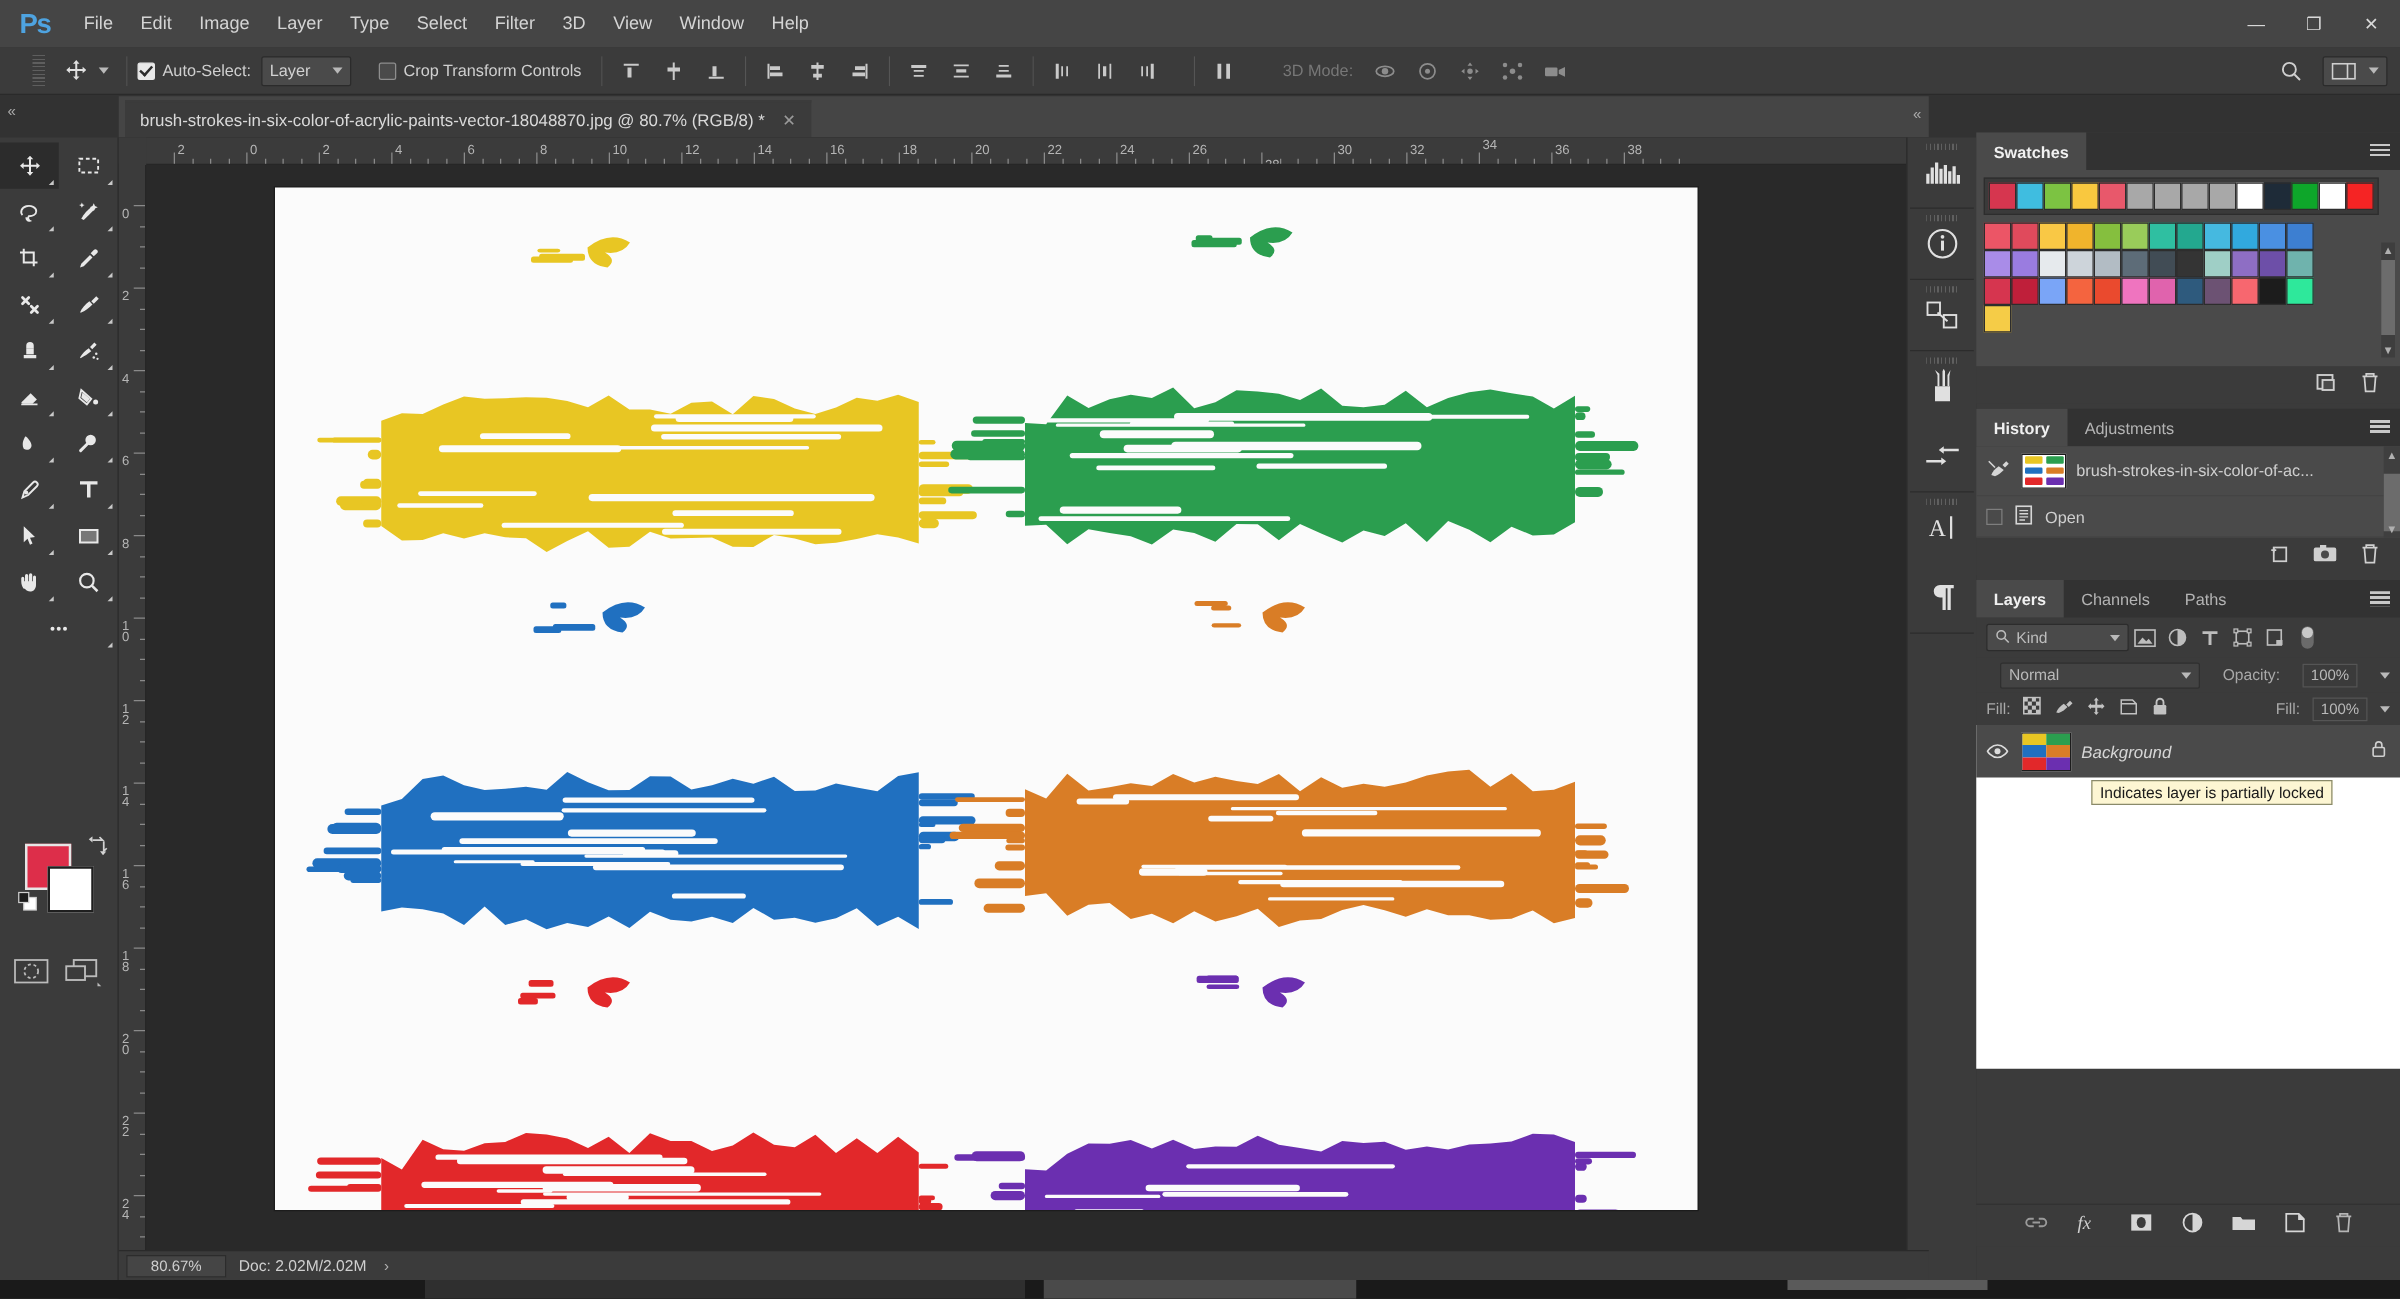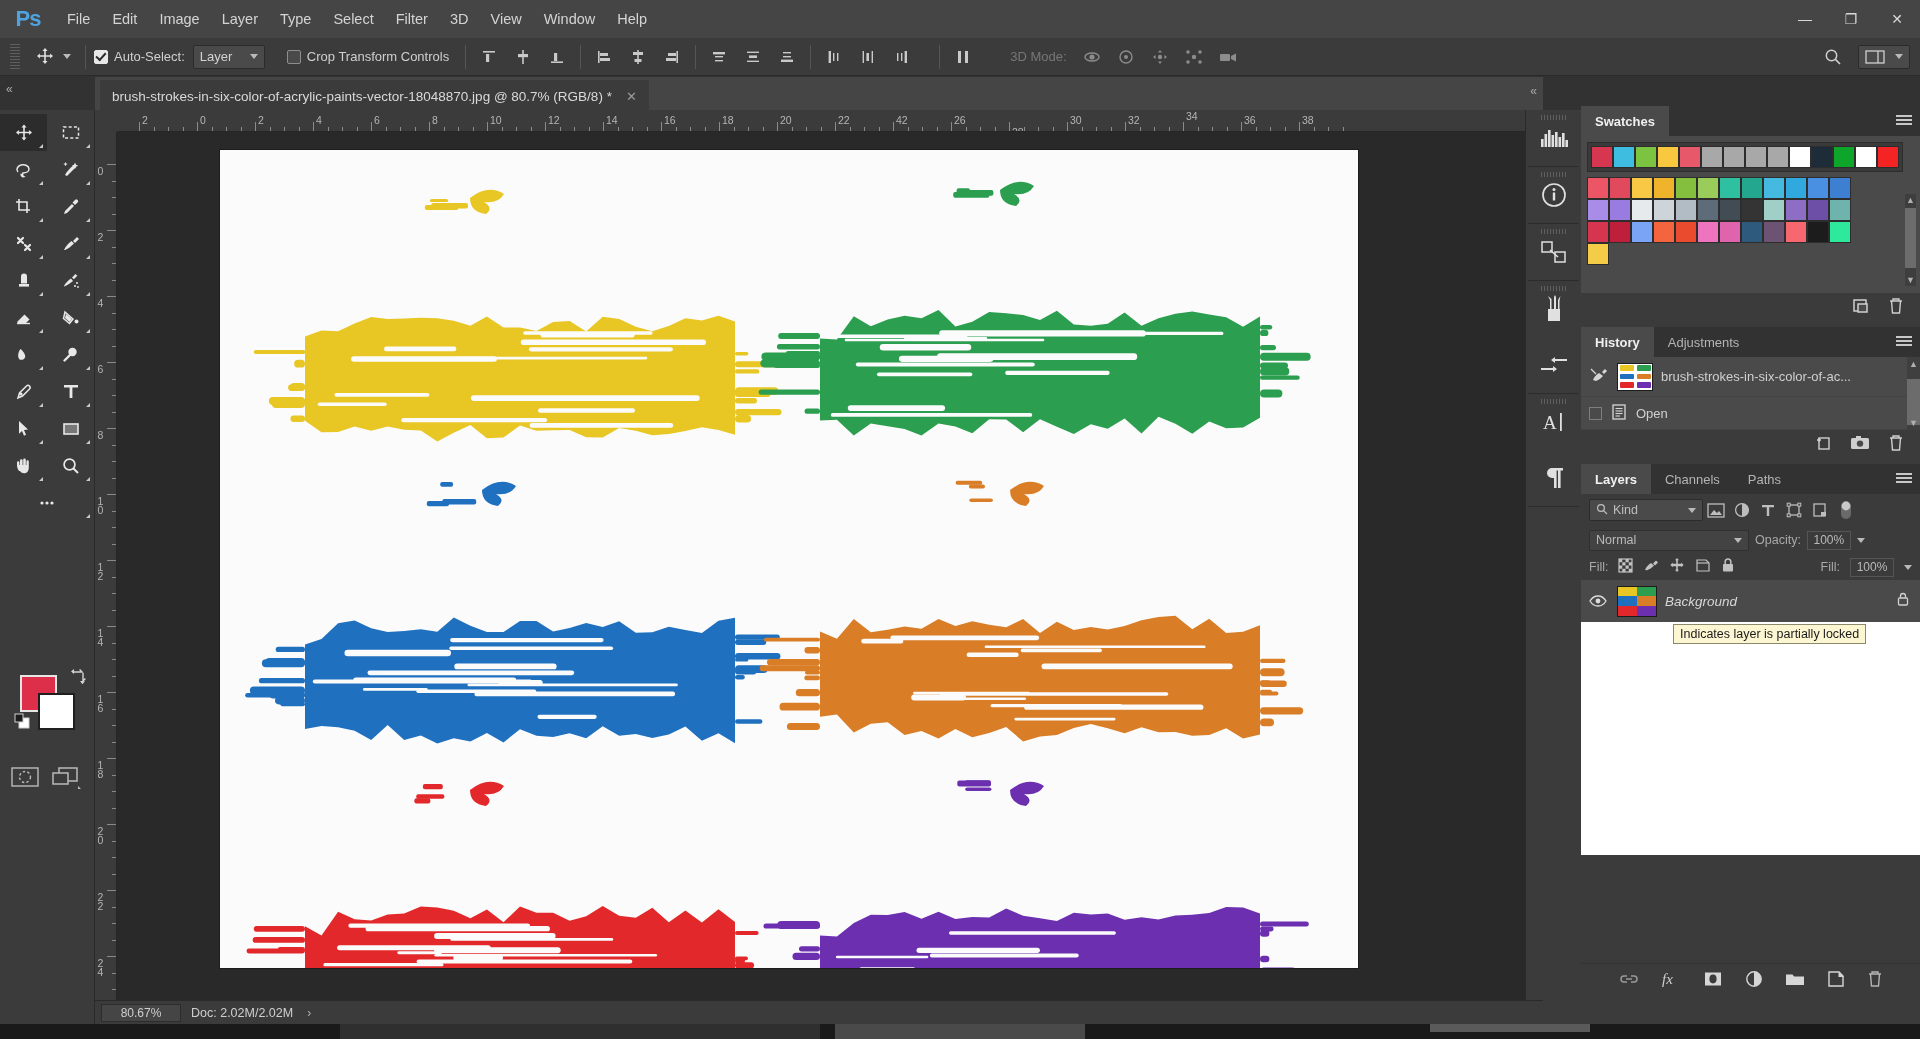--- a/index.html
+++ b/index.html
@@ -14,21 +14,21 @@
     color:#4ea3e0; font-size:22px; font-weight:bold; letter-spacing:-1px; }
   .menu-item{ padding:0 11px; height:38px; line-height:38px; color:#d4d4d4; font-size:14.5px;
     cursor:default; }
   .winctl{ position:absolute; right:0; top:0; height:38px; display:flex; }
   .winbtn{ width:46px; height:38px; display:flex; align-items:center; justify-content:center;
     color:#d8d8d8; font-size:14px; }
 
   
   .optionsbar{ position:absolute; top:38px; left:0; width:1920px; height:38px;
     background:#3b3b3b; border-bottom:1px solid #2a2a2a; display:flex; align-items:center;
-    padding-left:4px; }
+    padding-left:20px; }
   .grip{ width:10px; height:26px; background:
     repeating-linear-gradient(to bottom, #6a6a6a 0 1px, transparent 1px 3px);
     margin:0 6px; opacity:.75;}
   .opt-tool{ display:flex; align-items:center; gap:5px; padding:0 6px; }
   .opt-tool .ticon{ width:26px; height:26px; display:flex; align-items:center; justify-content:center; }
   .caret{ width:0;height:0;border-left:4px solid transparent;border-right:4px solid transparent;
     border-top:5px solid #b9b9b9; }
   .vsep{ width:1px; height:24px; background:#2b2b2b; margin:0 8px; border-right:1px solid #555;}
   .chk{ width:14px;height:14px;border:1px solid #8e8e8e;background:#4a4a4a;border-radius:2px;
     display:inline-flex;align-items:center;justify-content:center;}
@@ -121,21 +121,21 @@
   .histscroll{ position:absolute; right:0; top:0; width:13px; height:100%; background:#3f3f3f;}
   .histscroll .thumb{ position:absolute; top:22px; width:13px; height:46px; background:#6c6c6c;}
   .thumbimg{ width:36px; height:28px; border:1px solid #1c1c1c; display:grid;
     grid-template-columns:1fr 1fr; grid-template-rows:1fr 1fr 1fr; background:#fff; }
   .thumbimg i{ display:block; margin:1.5px; border-radius:1px;}
   .lfilter{ height:32px; display:flex; align-items:center; gap:0; padding:0 8px; background:#3b3b3b;}
   .kind{ flex:0 0 114px; height:22px; background:#4a4a4a; border:1px solid #2c2c2c;
     display:flex; align-items:center; padding:0 6px; gap:5px; color:#bdbdbd; font-size:12.5px;
     border-radius:2px;}
   .fico{ width:26px;height:22px; display:flex; align-items:center; justify-content:center;}
-  .blendrow{ height:28px; display:flex; align-items:center; gap:6px; padding:0 8px; background:#3b3b3b;}
+  .blendrow{ height:28px; display:flex; align-items:center; gap:18px; padding:0 8px; background:#3b3b3b;justify-content:flex-end;}
   .blend{ flex:0 0 160px; height:21px; background:#434343; border:1px solid #2f2f2f;
     display:flex; align-items:center; justify-content:space-between; padding:0 6px;
     color:#b9b9b9; font-size:12.5px; border-radius:2px;}
   .minilbl{ color:#a9a9a9; font-size:12.5px;}
   .minival{ width:44px; height:19px; background:#3b3b3b; border:1px solid #555;
     color:#b9b9b9; font-size:12px; display:flex; align-items:center; justify-content:center;}
   .lockrow{ height:26px; display:flex; align-items:center; gap:10px; padding:0 8px; background:#3b3b3b;}
   .layerlist{ background:#ffffff; position:relative; height:275px; }
   .layerrow{ height:42px; display:flex; align-items:center; gap:8px; padding:0 10px 0 6px;
     background:#4a4a4a; }
@@ -611,21 +611,21 @@
         <div class="rnum" style="left: 685px; top: 4px;">20</div>
         <div class="rtick" style="left: 696.5px; top: 17px; width: 1px; height: 5px;"></div>
         <div class="rtick" style="left: 711px; top: 17px; width: 1px; height: 5px;"></div>
         <div class="rtick" style="left: 725.5px; top: 17px; width: 1px; height: 5px;"></div>
         <div class="rtick" style="left: 740px; top: 12px; width: 1px; height: 10px;"></div>
         <div class="rnum" style="left: 743px; top: 4px;">22</div>
         <div class="rtick" style="left: 754.5px; top: 17px; width: 1px; height: 5px;"></div>
         <div class="rtick" style="left: 769px; top: 17px; width: 1px; height: 5px;"></div>
         <div class="rtick" style="left: 783.5px; top: 17px; width: 1px; height: 5px;"></div>
         <div class="rtick" style="left: 798px; top: 12px; width: 1px; height: 10px;"></div>
-        <div class="rnum" style="left: 801px; top: 4px;">42</div>
+        <div class="rnum" style="left: 801px; top: 4px;">24</div>
         <div class="rtick" style="left: 812.5px; top: 17px; width: 1px; height: 5px;"></div>
         <div class="rtick" style="left: 827px; top: 17px; width: 1px; height: 5px;"></div>
         <div class="rtick" style="left: 841.5px; top: 17px; width: 1px; height: 5px;"></div>
         <div class="rtick" style="left: 856px; top: 12px; width: 1px; height: 10px;"></div>
         <div class="rnum" style="left: 859px; top: 4px;">26</div>
         <div class="rtick" style="left: 870.5px; top: 17px; width: 1px; height: 5px;"></div>
         <div class="rtick" style="left: 885px; top: 17px; width: 1px; height: 5px;"></div>
         <div class="rtick" style="left: 899.5px; top: 17px; width: 1px; height: 5px;"></div>
         <div class="rtick" style="left: 914px; top: 12px; width: 1px; height: 10px;"></div>
         <div class="rnum" style="left: 917px; top: 16px;">28</div>

